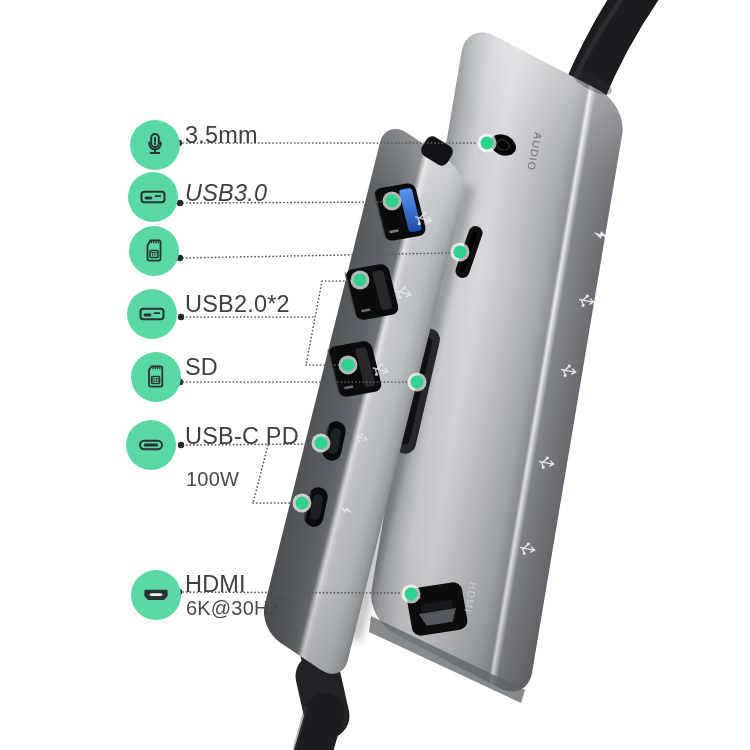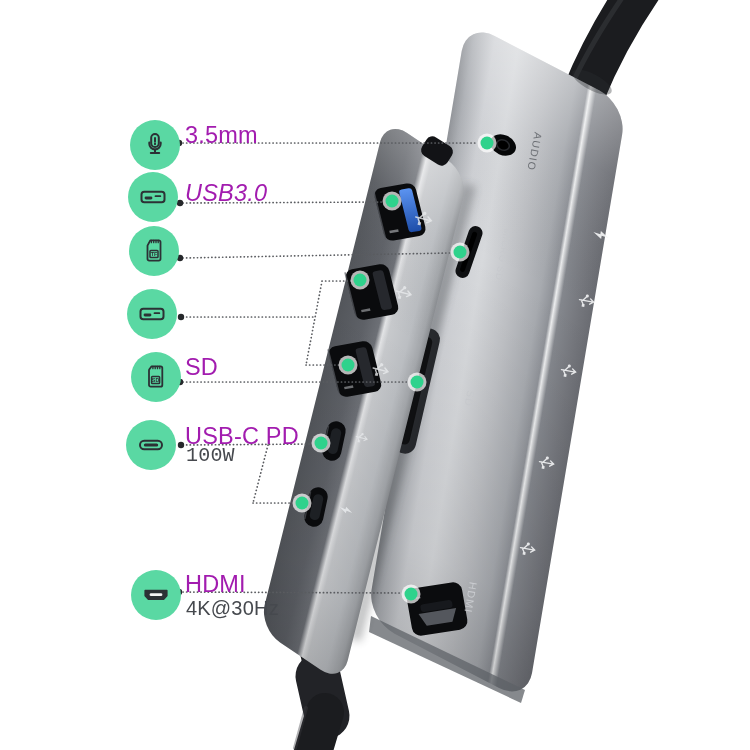--- a/index.html
+++ b/index.html
@@ -2,21 +2,21 @@
 <html><head>
 <meta charset="utf-8">
 <style>
   html,body{margin:0;padding:0;background:#fff;}
   .stage{position:relative;width:750px;height:750px;background:#ffffff;overflow:hidden;
          font-family:"Liberation Sans",sans-serif;}
   .scene{position:absolute;left:0;top:0;}
   .callout-icon{position:absolute;width:50px;height:50px;border-radius:50%;
         background:#5ad8a3;display:flex;align-items:center;justify-content:center;}
   .callout-icon svg{display:block;}
-  .lbl{position:absolute;color:#a21caf;font-size:23.5px;letter-spacing:.2px;white-space:nowrap;}
+  .lbl{position:absolute;color:#404040;font-size:23.5px;letter-spacing:.2px;white-space:nowrap;}
   .sub{position:absolute;color:#46494e;font-size:20px;letter-spacing:.2px;white-space:nowrap;}
 </style>
 </head>
 <body>
 
 <div class="stage">
 
   <svg class="scene" width="750" height="750" viewBox="0 0 750 750">
     <defs>
       <linearGradient id="leftSlabG" x1="0" y1="0" x2="1" y2="0">
@@ -265,42 +265,43 @@
     </svg>
   </div>
 
   <div class="callout-icon" style="left:127px;top:289px;">
     <svg width="30" height="30" viewBox="0 0 30 30" fill="none" stroke="#2c3135" stroke-width="2" stroke-linecap="round" stroke-linejoin="round">
       <rect x="3.5" y="9.8" width="23" height="10.5" rx="2.8"></rect>
       <path d="M8 16 h5" stroke-width="2.8"></path>
       <path d="M17.5 14.2 h4.8" stroke-width="1.8"></path>
     </svg>
   </div>
+  <span class="lbl" style="left:185px;top:291px;">USB2.0*2</span>
 
   <div class="callout-icon" style="left:131px;top:352px;">
     <svg width="30" height="30" viewBox="0 0 30 30" fill="none" stroke="#2c3135" stroke-width="1.8" stroke-linecap="round" stroke-linejoin="round">
       <path d="M10.6 4.3 H19.6 a1.7 1.7 0 0 1 1.7 1.7 V23 a1.7 1.7 0 0 1 -1.7 1.7 H9.7 A1.7 1.7 0 0 1 8 23 V8.3 a1.7 1.7 0 0 1 0.6 -1.3 Z"></path>
       <path d="M11.9 4.3 v2.4 M14.2 4.3 v2.4 M16.5 4.3 v2.4 M18.8 4.3 v2.4" stroke-width="1.3"></path>
       <rect x="10.6" y="14.4" width="8" height="7.2" rx="0.8" stroke-width="1.5"></rect>
       <text x="14.6" y="20" font-size="5.4" font-weight="bold" text-anchor="middle" fill="#2c3135" stroke="none" font-family="Liberation Sans, sans-serif">SD</text>
     </svg>
   </div>
   <span class="lbl" style="left:185px;top:354px;">SD</span>
 
   <div class="callout-icon" style="left:126px;top:420px;">
     <svg width="30" height="30" viewBox="0 0 30 30" fill="none" stroke="#2c3135" stroke-width="2" stroke-linecap="round" stroke-linejoin="round">
       <rect x="4" y="10.8" width="22" height="8.4" rx="4.2"></rect>
       <rect x="7.8" y="13.4" width="14.4" height="3.2" rx="1.6" fill="#2c3135" stroke="none"></rect>
     </svg>
   </div>
   <span class="lbl" style="left:185px;top:423px;">USB-C PD</span>
-  <span class="sub" style="left:186px;top:444px;font-family:Liberation Mono, monospace;">100W</span>
+  <span class="sub" style="left:186px;top:468px;">100W</span>
 
   <div class="callout-icon" style="left:131px;top:570px;">
     <svg width="30" height="30" viewBox="0 0 30 30" fill="none" stroke-linecap="round" stroke-linejoin="round">
       <path d="M4.2 10.6 h21.6 v5.2 l-3.2 3.4 H7.4 l-3.2 -3.4 Z" fill="#2c3135" stroke="#2c3135" stroke-width="1.6"></path>
       <rect x="8.6" y="13.2" width="12.8" height="2.9" rx="1.45" fill="#ffffff" opacity="0.95"></rect>
     </svg>
   </div>
   <span class="lbl" style="left:185px;top:571px;">HDMI</span>
-  <span class="sub" style="left:186px;top:597px;">4K@30Hz</span>
+  <span class="sub" style="left:186px;top:597px;">6K@30Hz</span>
 
 </div>
 
 </body></html>

